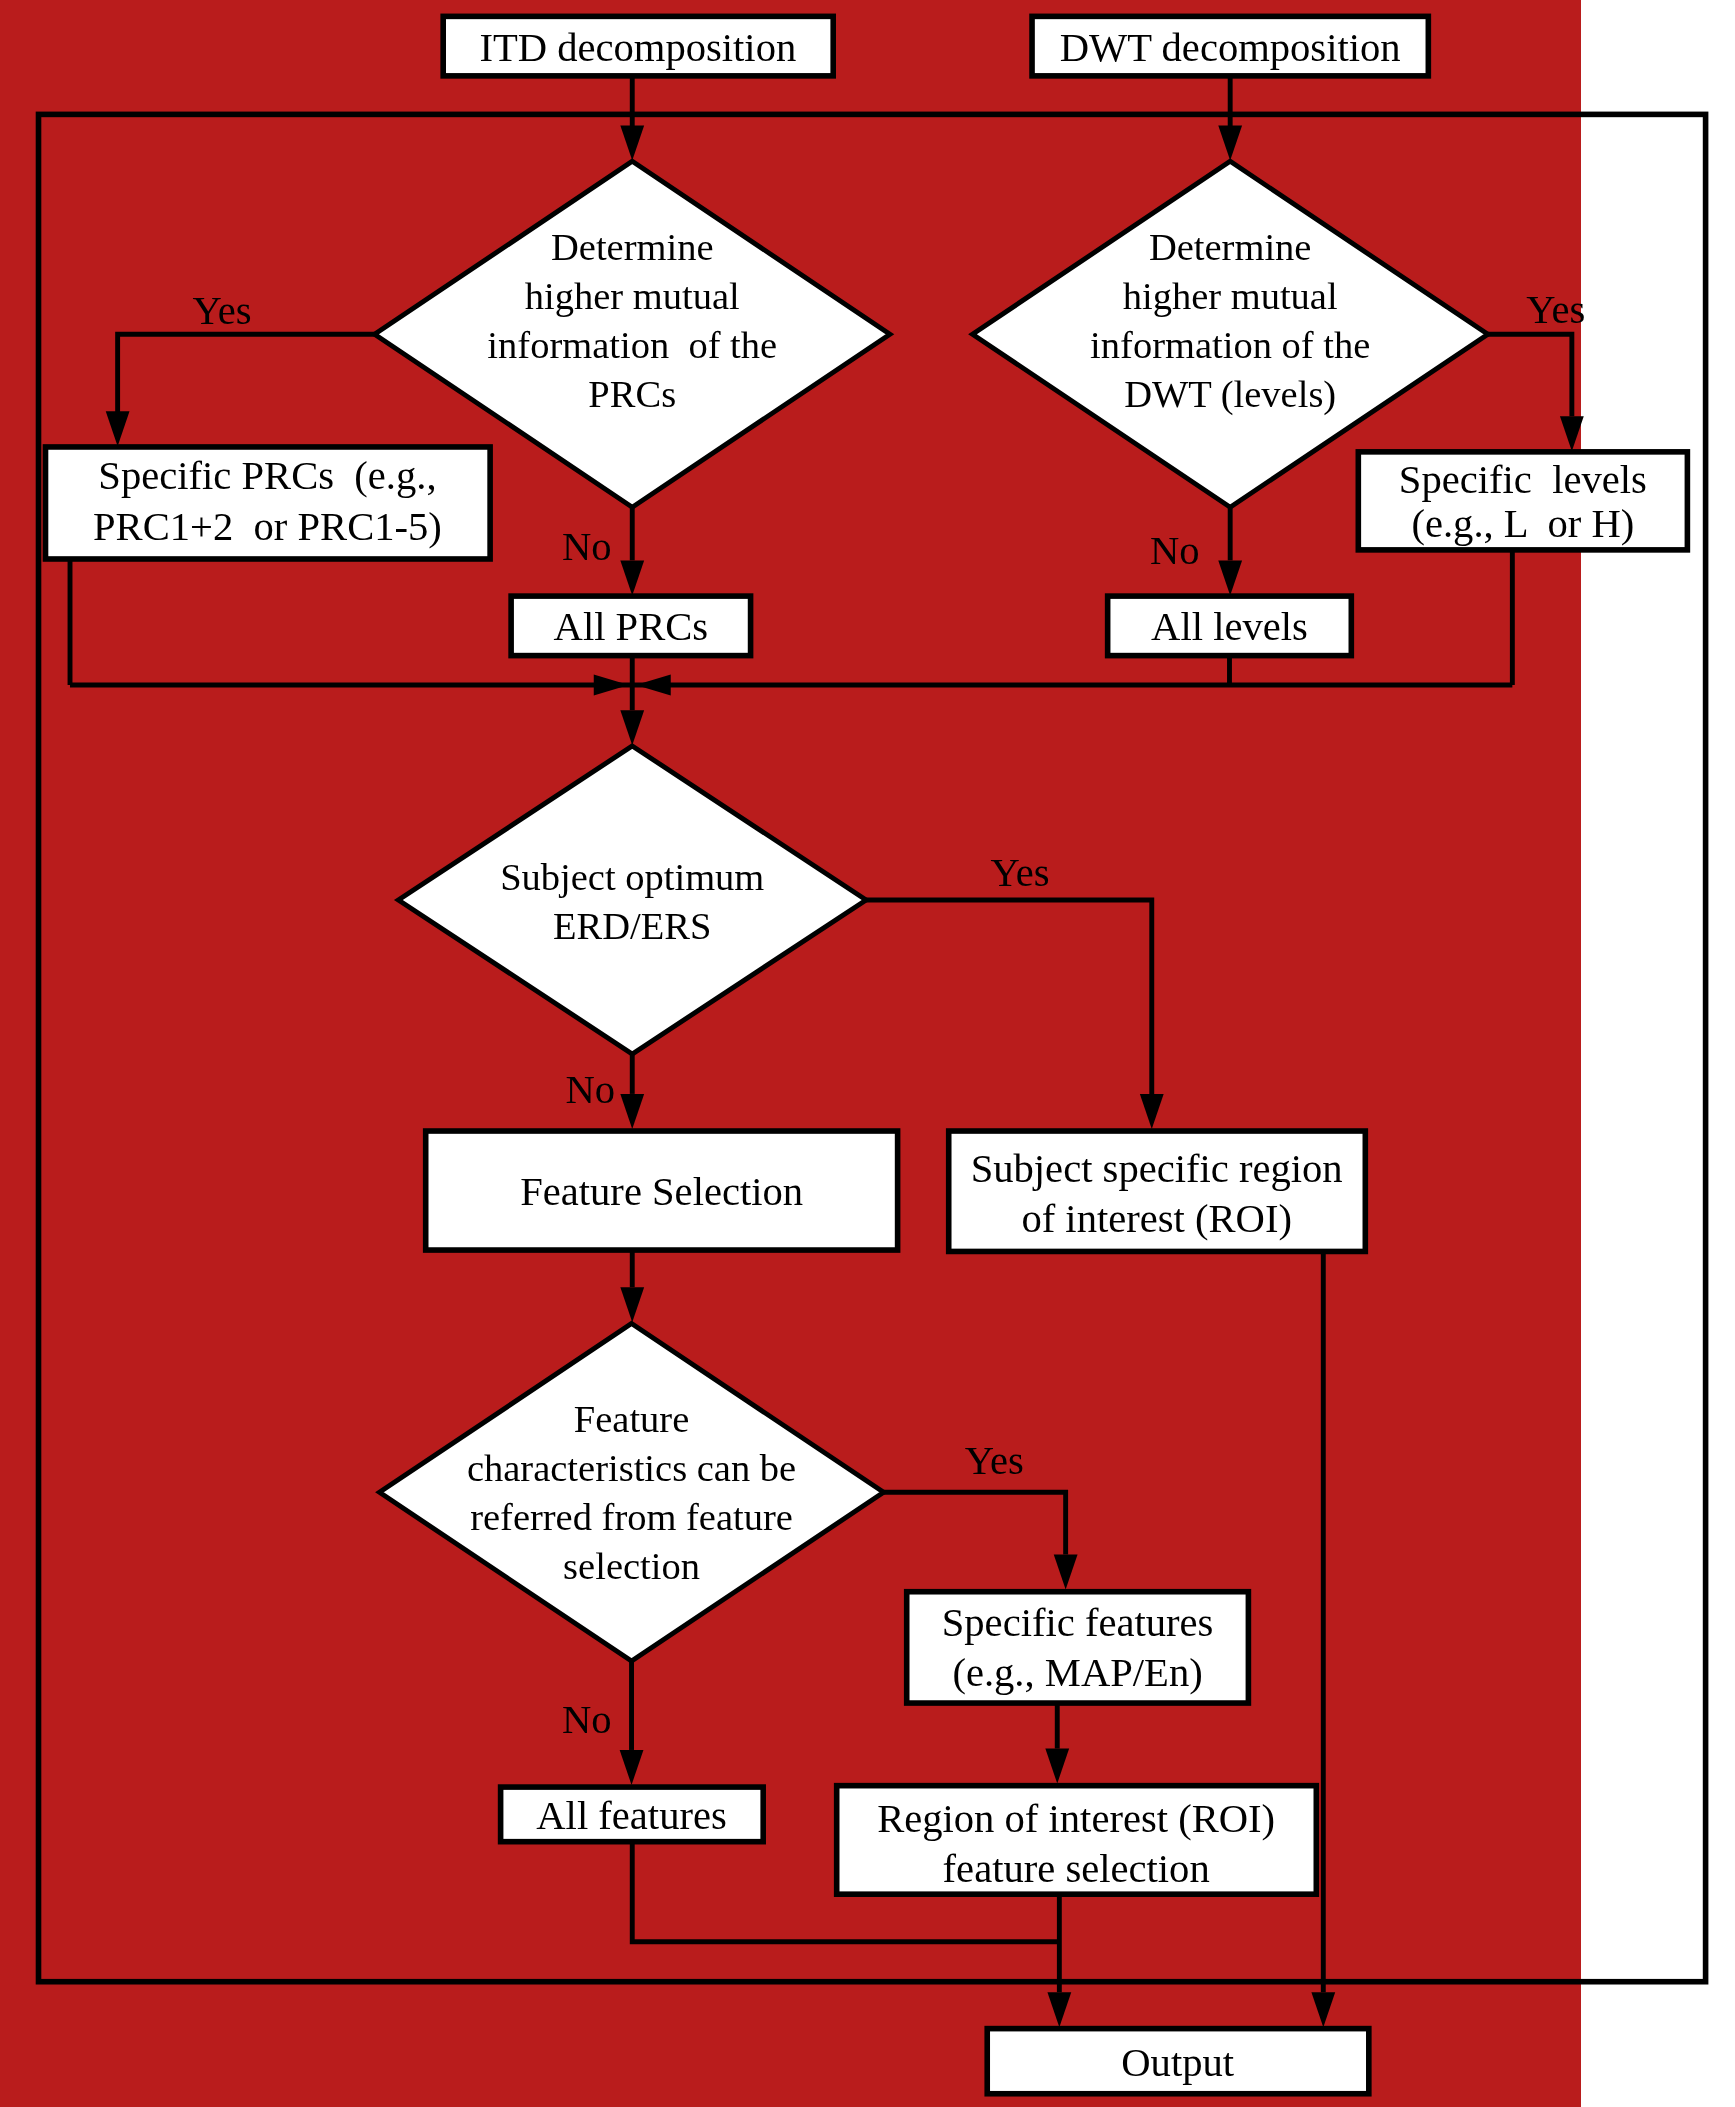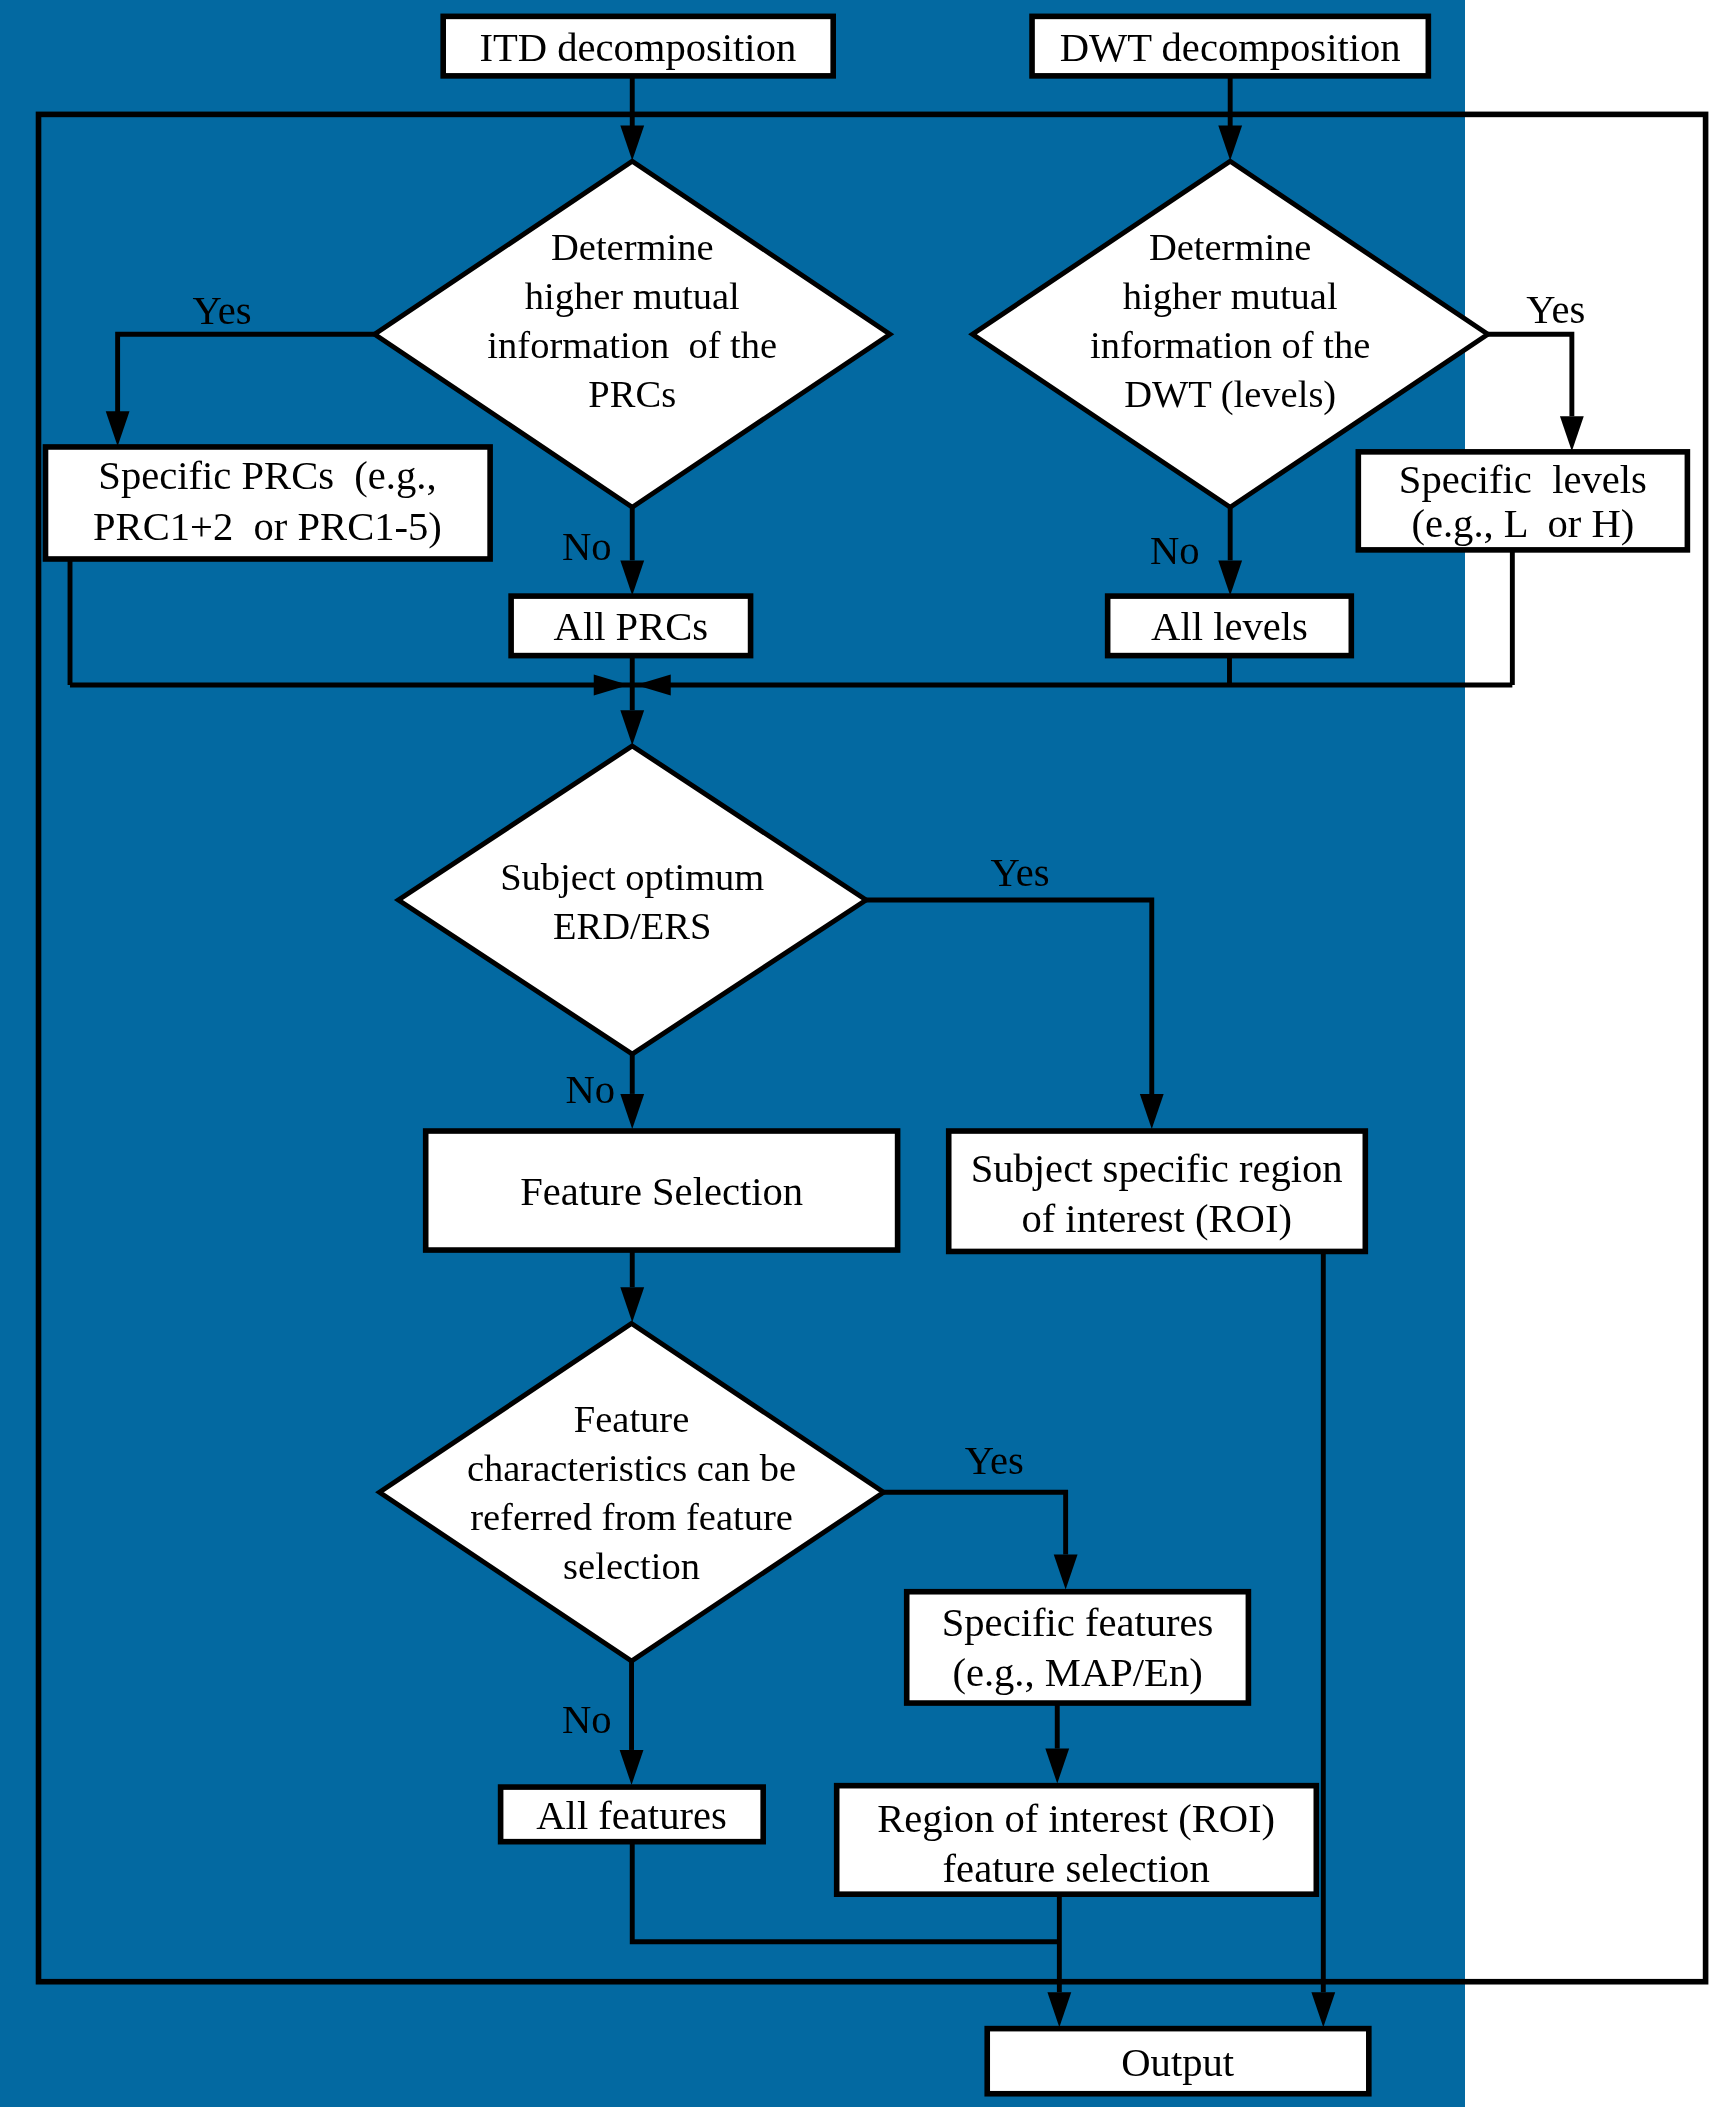--- a/index.html
+++ b/index.html
@@ -1,23 +1,23 @@
 <!DOCTYPE html>
 <html style="font-size:11.2px"><head>
 <meta charset="utf-8">
 <style>
   html, body {
     margin: 0;
     padding: 0;
     background: #ffffff;
   }
   .page {
-    width: 1465px;
+    width: 1581px;
     height: 2108px;
-    background: #0369a1;
+    background: #b91c1c;
     position: relative;
   }
   svg text {
     font-family: "Liberation Serif", "DejaVu Serif", serif;
     fill: #000000;
     white-space: pre;
   }
   .box {
     fill: #ffffff;
     stroke: #000000;

